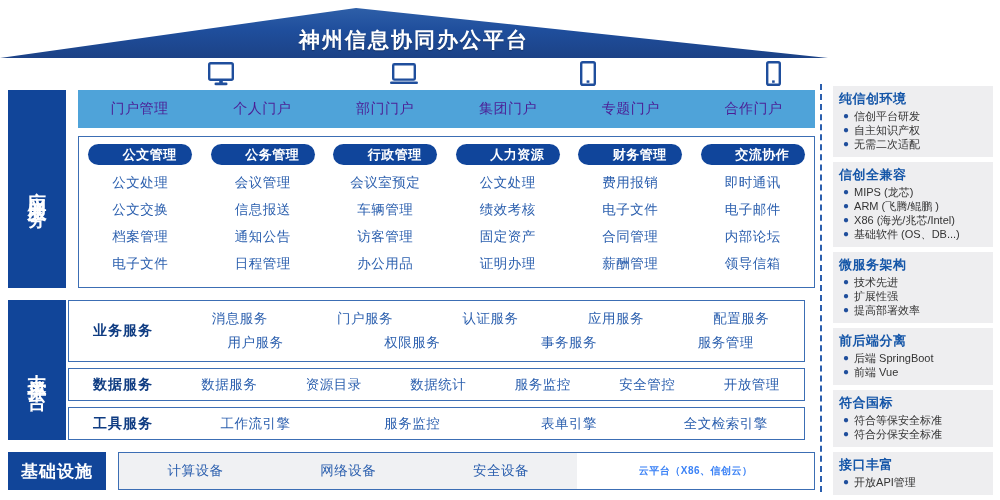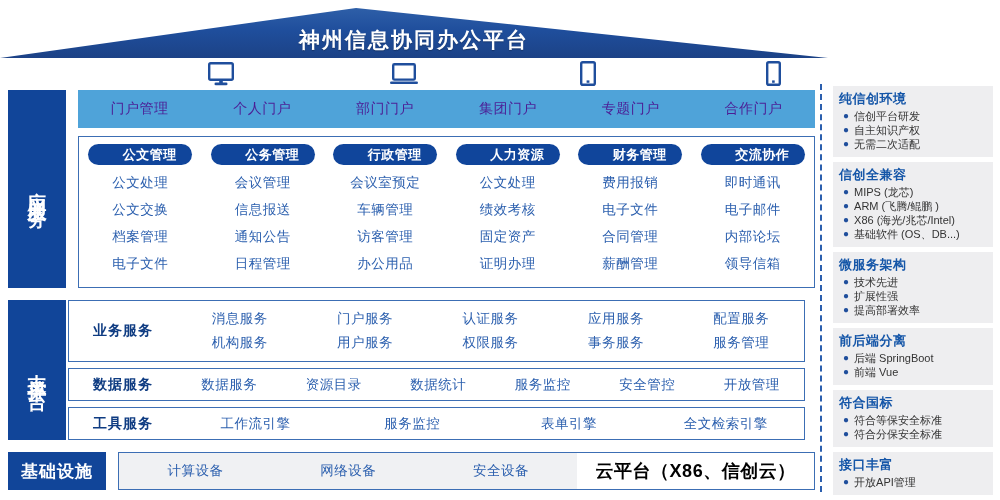--- a/index.html
+++ b/index.html
@@ -94,21 +94,21 @@
   .infra-row {
     position: absolute; left: 118px; top: 452px; width: 697px; height: 38px;
     border: 1.5px solid #3C6EB4; background: #F0F1F3;
     display: flex; align-items: stretch;
   }
   .infra-cell {
     flex: 1; display: flex; align-items: center; justify-content: center;
     font-size: 13.5px; color: #2B5FAE; letter-spacing: .5px;
   }
   .infra-cell.highlight {
-    flex: 1.55; background: #ffffff; color: #000000; font-weight: bold; font-size: 18px;
+    flex: 1.55; background: #ffffff; color: #3b82f6; font-weight: bold; font-size: 10px;
   }
 
   
   .divider {
     position: absolute; left: 820px; top: 84px; width: 0; height: 408px;
     border-left: 2px dashed #2B5FAE;
   }
   .features { position: absolute; left: 833px; top: 86px; width: 160px; }
   .feat-block { background: #EEEEF0; padding: 4px 6px 6px 6px; margin-bottom: 5px; }
   .feat-title { font-size: 13px; font-weight: bold; color: #1556A8; letter-spacing: .5px; margin-bottom: 1px; }
@@ -222,21 +222,20 @@
     <div class="supp-label">业务服务</div>
     <div class="supp-cells">
       <div class="supp-line">
         <span class="supp-cell">消息服务</span>
         <span class="supp-cell">门户服务</span>
         <span class="supp-cell">认证服务</span>
         <span class="supp-cell">应用服务</span>
         <span class="supp-cell">配置服务</span>
       </div>
       <div class="supp-line">
-        <span class="supp-cell">机构服务</span>
         <span class="supp-cell">用户服务</span>
         <span class="supp-cell">权限服务</span>
         <span class="supp-cell">事务服务</span>
         <span class="supp-cell">服务管理</span>
       </div>
     </div>
   </div>
 
   <div class="supp-row supp-row-data">
     <div class="supp-label">数据服务</div>

